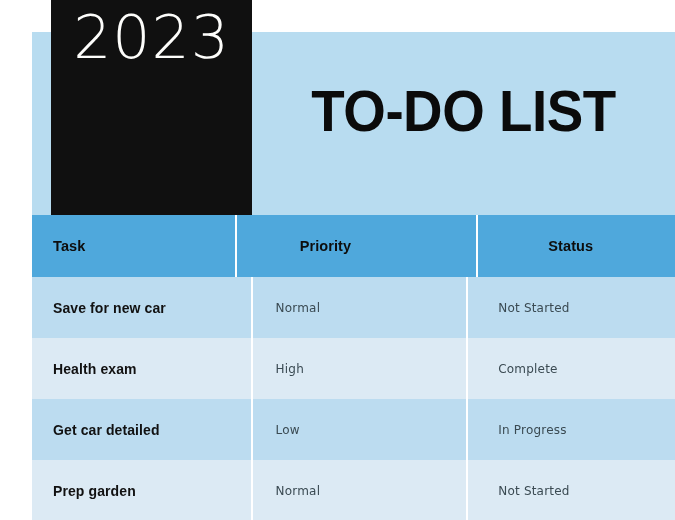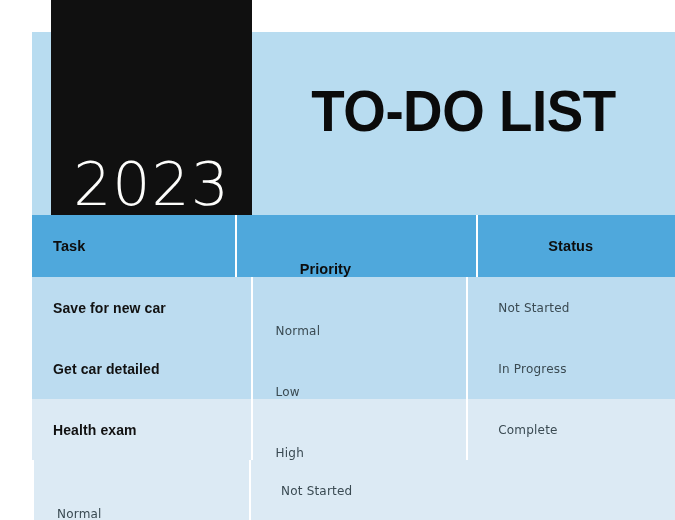--- a/index.html
+++ b/index.html
@@ -36,21 +36,21 @@
   }
 
   .year-block {
     position: absolute;
     left: 51px;
     top: 0px;
     width: 201px;
     height: 215px;
     background: #101010;
     display: flex;
-    align-items: flex-end;
+    align-items: flex-start;
     justify-content: center;
   }
 
   .year-text {
     color: #fdfdfb;
     font-family: "DejaVu Sans", sans-serif;
     font-weight: 300;
     font-size: 60px;
     letter-spacing: 1px;
     line-height: 1;
@@ -105,21 +105,21 @@
 
   .cell {
     display: flex;
     align-items: center;
     box-sizing: border-box;
     height: 100%;
     overflow: hidden;
   }
 
   .col-task     { width: 220px; padding-left: 21px; }
-  .col-priority { width: 215px; padding-left: 23px; align-items: flex-end; }
+  .col-priority { width: 215px; padding-left: 23px; }
   .col-status   { width: 208px; padding-left: 30px; }
 
   .divider {
     width: 2px;
     height: 100%;
     background: #ffffff;
     flex: 0 0 2px;
   }
 
   .hdr-label {
@@ -187,49 +187,52 @@
       <div class="divider"></div>
       <div class="cell col-priority">
         <span class="value-label">Normal</span>
       </div>
       <div class="divider"></div>
       <div class="cell col-status">
         <span class="value-label">Not Started</span>
       </div>
     </div>
 
+    <div class="row shade-b">
+      <div class="cell col-task">
+        <span class="task-label">Health exam</span>
+      </div>
+      <div class="divider"></div>
+      <div class="cell col-priority">
+        <span class="value-label">High</span>
+      </div>
+      <div class="divider"></div>
+      <div class="cell col-status">
+        <span class="value-label">Complete</span>
+      </div>
+    </div>
+
     <div class="row shade-a">
       <div class="cell col-task">
         <span class="task-label">Get car detailed</span>
       </div>
       <div class="divider"></div>
       <div class="cell col-priority">
         <span class="value-label">Low</span>
       </div>
       <div class="divider"></div>
       <div class="cell col-status">
         <span class="value-label">In Progress</span>
       </div>
     </div>
 
     <div class="row shade-b">
       <div class="cell col-task">
-        <span class="task-label">Health exam</span>
-      </div>
-      <div class="divider"></div>
-      <div class="cell col-priority">
-        <span class="value-label">High</span>
-      </div>
-      <div class="divider"></div>
-      <div class="cell col-status">
-        <span class="value-label">Complete</span>
-      </div>
-    </div>
-
-    <div class="row shade-b">
+        <span class="task-label">Prep garden</span>
+      </div>
       <div class="divider"></div>
       <div class="cell col-priority">
         <span class="value-label">Normal</span>
       </div>
       <div class="divider"></div>
       <div class="cell col-status">
         <span class="value-label">Not Started</span>
       </div>
     </div>
 

